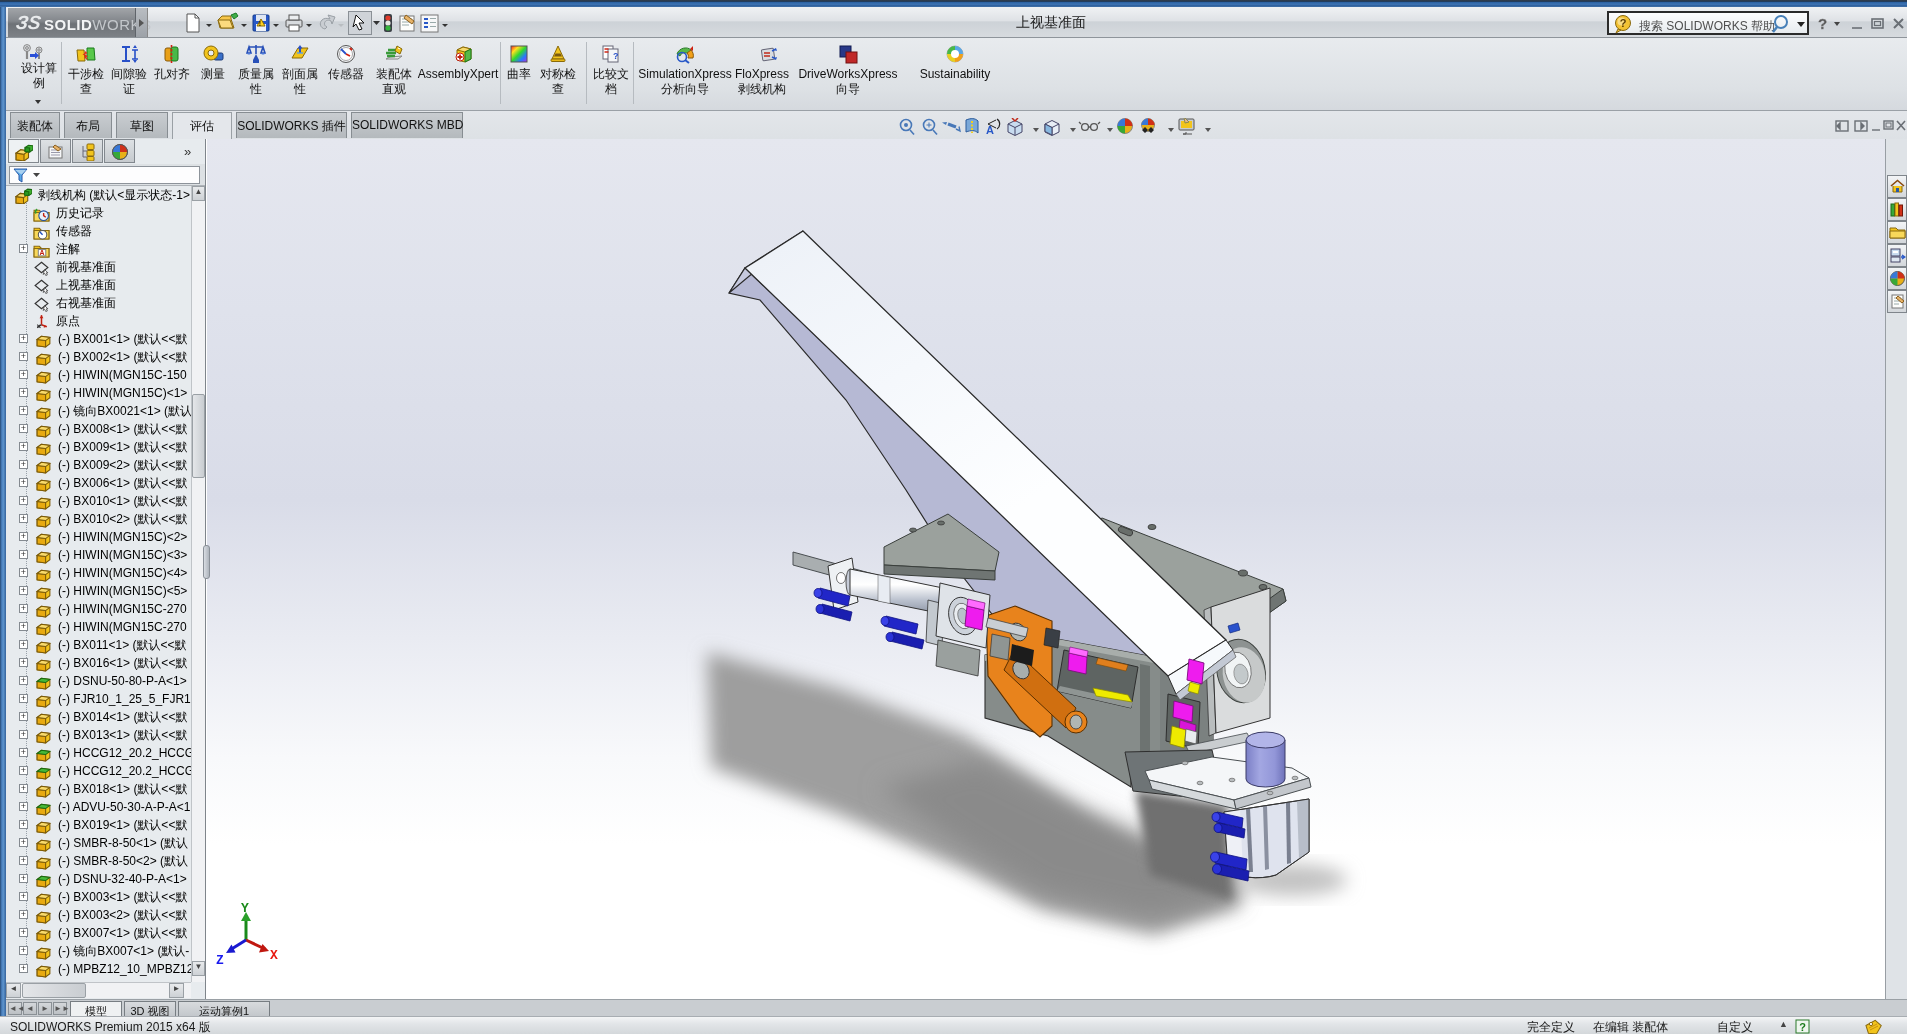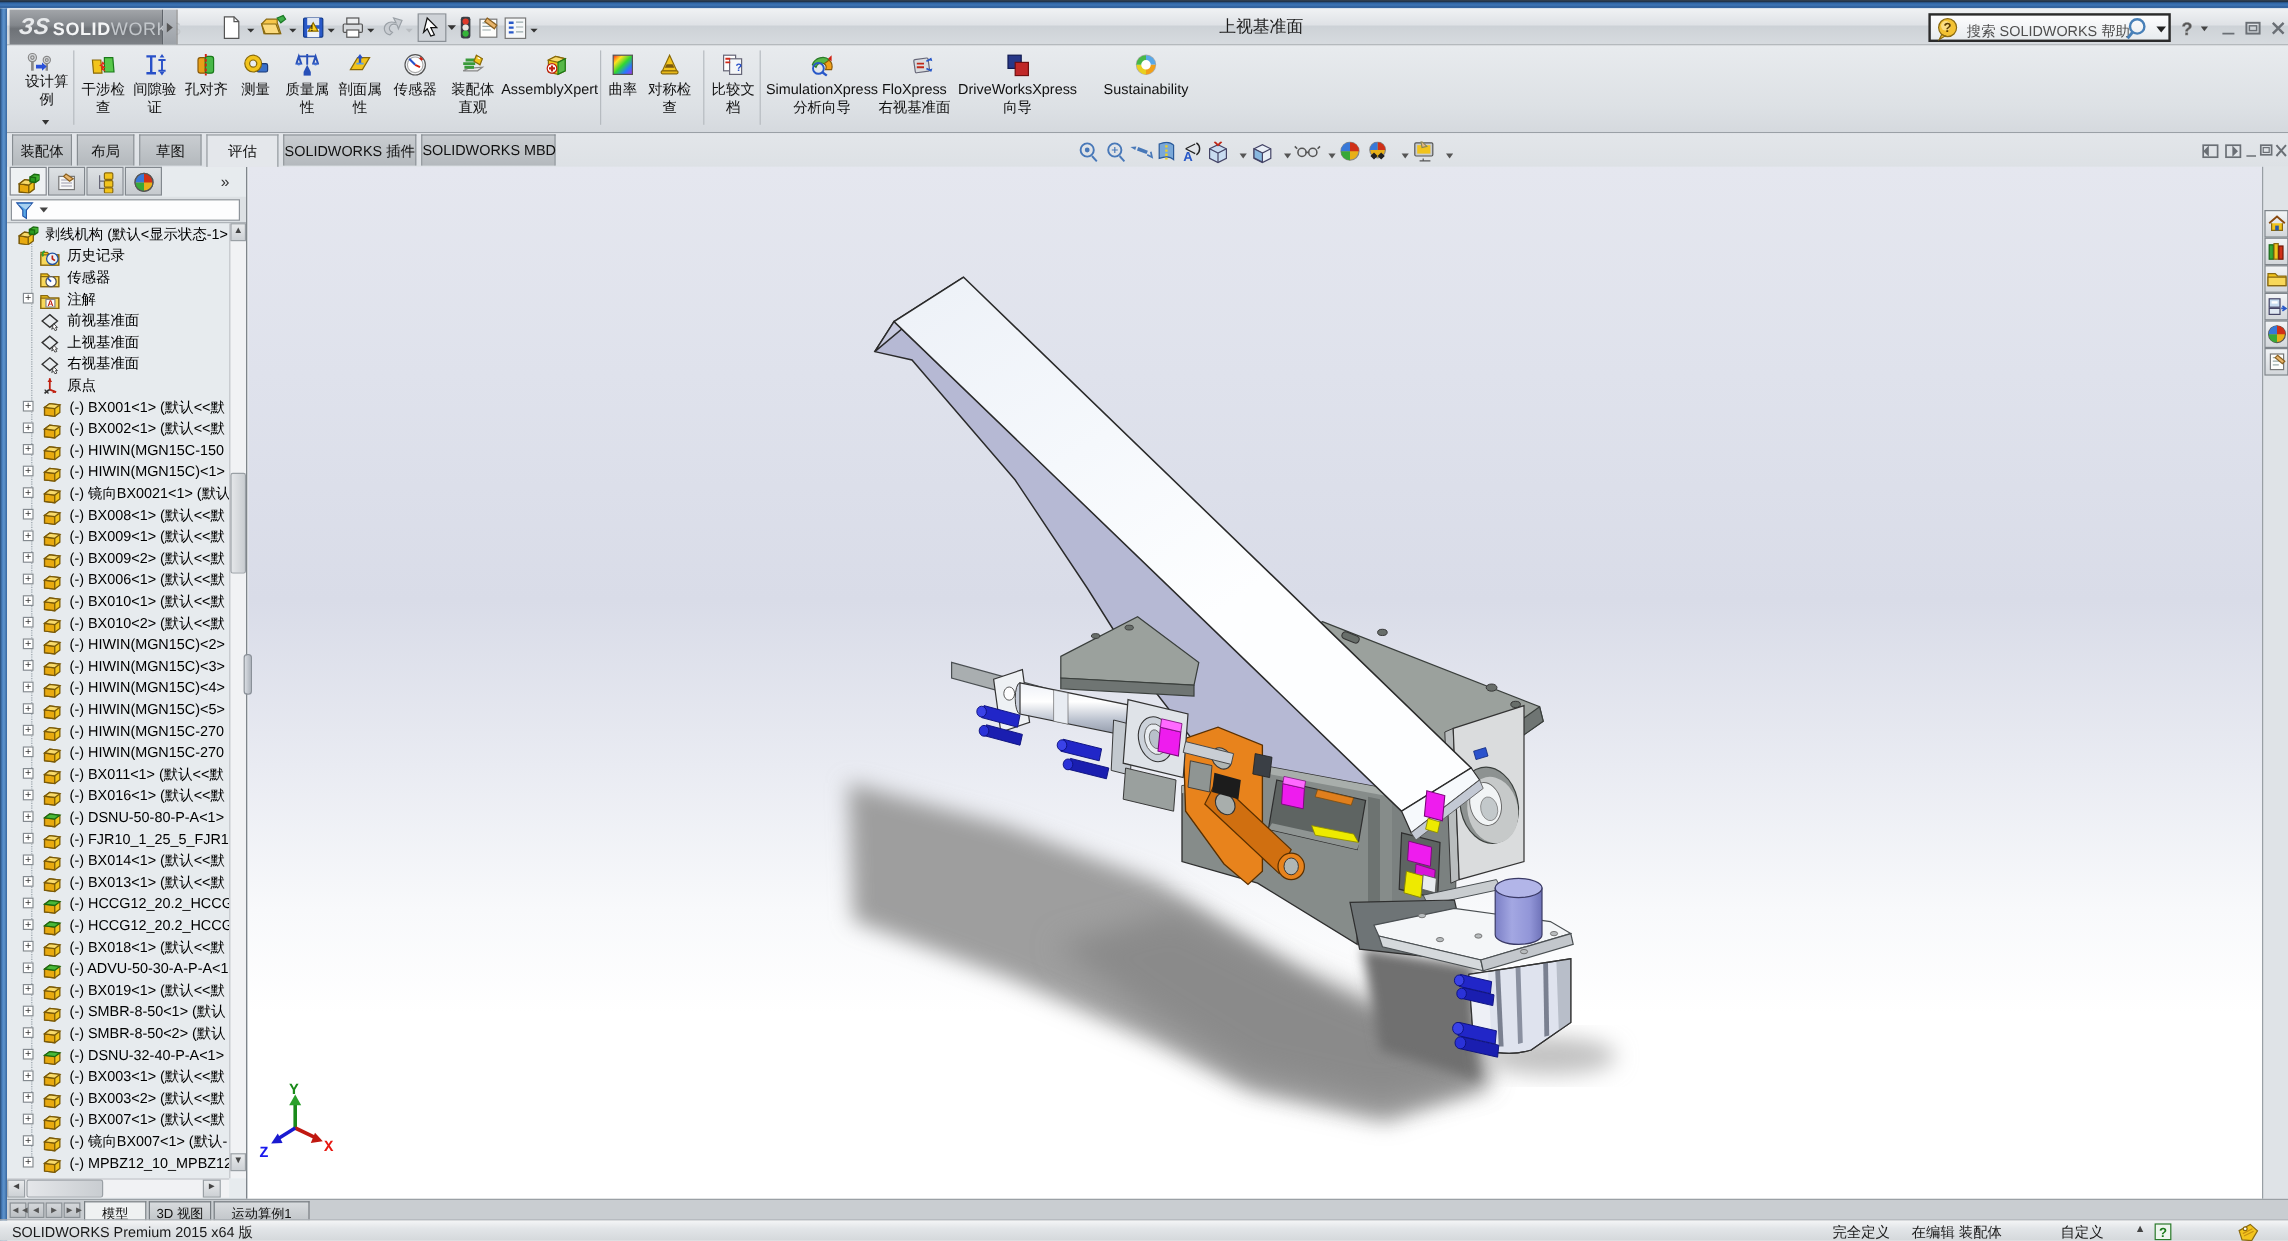--- a/index.html
+++ b/index.html
@@ -1117,21 +1117,21 @@
   <div class="rlbl" style="left:624px;top:29px;width:110px">SimulationXpress
 分析向导</div>
 
   <svg class="abs" style="left:752px;top:6px" width="20" height="20" viewBox="0 0 20 20">
       <rect x="4" y="5" width="12" height="11" rx="1" fill="#d8dce0" stroke="#667" transform="rotate(-8 10 10)"></rect>
       <path d="M6 9h6M6 12h6" stroke="#c02818" stroke-width="1.6"></path>
       <path d="M14 7l4-2M14 13l4 2" stroke="#2858c8" stroke-width="1.4"></path>
       <path d="M18 4l1 3-3-1zM18 16l1-3-3 1z" fill="#2858c8"></path>
     </svg>
   <div class="rlbl" style="left:722px;top:29px;width:68px">FloXpress
-右视基准面</div>
+剥线机构</div>
 
   <svg class="abs" style="left:832px;top:6px" width="20" height="20" viewBox="0 0 20 20">
       <rect x="2" y="2" width="11" height="11" fill="#283888" stroke="#101a50"></rect>
       <rect x="8" y="8" width="11" height="11" fill="#c02828" stroke="#701010"></rect>
     </svg>
   <div class="rlbl" style="left:786px;top:29px;width:112px">DriveWorksXpress
 向导</div>
 
   <svg class="abs" style="left:939px;top:6px" width="20" height="20" viewBox="0 0 20 20">
       <circle cx="10" cy="10" r="8" fill="#fff" stroke="#aaa"></circle>
@@ -1832,21 +1832,21 @@
   </div>
 </div>
 
 <div id="modeltabs">
   <div class="mnav" style="left:2px">◄◄</div>
   <div class="mnav" style="left:17px">◄</div>
   <div class="mnav" style="left:32px">►</div>
   <div class="mnav" style="left:47px">►►</div>
   <div class="mtab active" style="left:64px;width:52px">模型</div>
   <div class="mtab" style="left:118px;width:52px">3D 视图</div>
-  <div class="mtab" style="left:172px;width:80px">运动算例1</div>
+  <div class="mtab" style="left:172px;width:92px">运动算例1</div>
 </div>
 
 <div id="statusbar">
   <span style="left:10px">SOLIDWORKS Premium 2015 x64 版</span>
   <span style="left:1527px">完全定义</span>
   <span style="left:1593px">在编辑 装配体</span>
   <span style="left:1717px">自定义</span>
   <span style="left:1779px;font-size:9px;color:#444">▲</span>
   <svg class="abs" style="left:1795px;top:2px" width="16" height="15" viewBox="0 0 16 15">
       <rect x="1" y="1" width="13" height="13" fill="#eef6ee" stroke="#2a7a2a"></rect>

